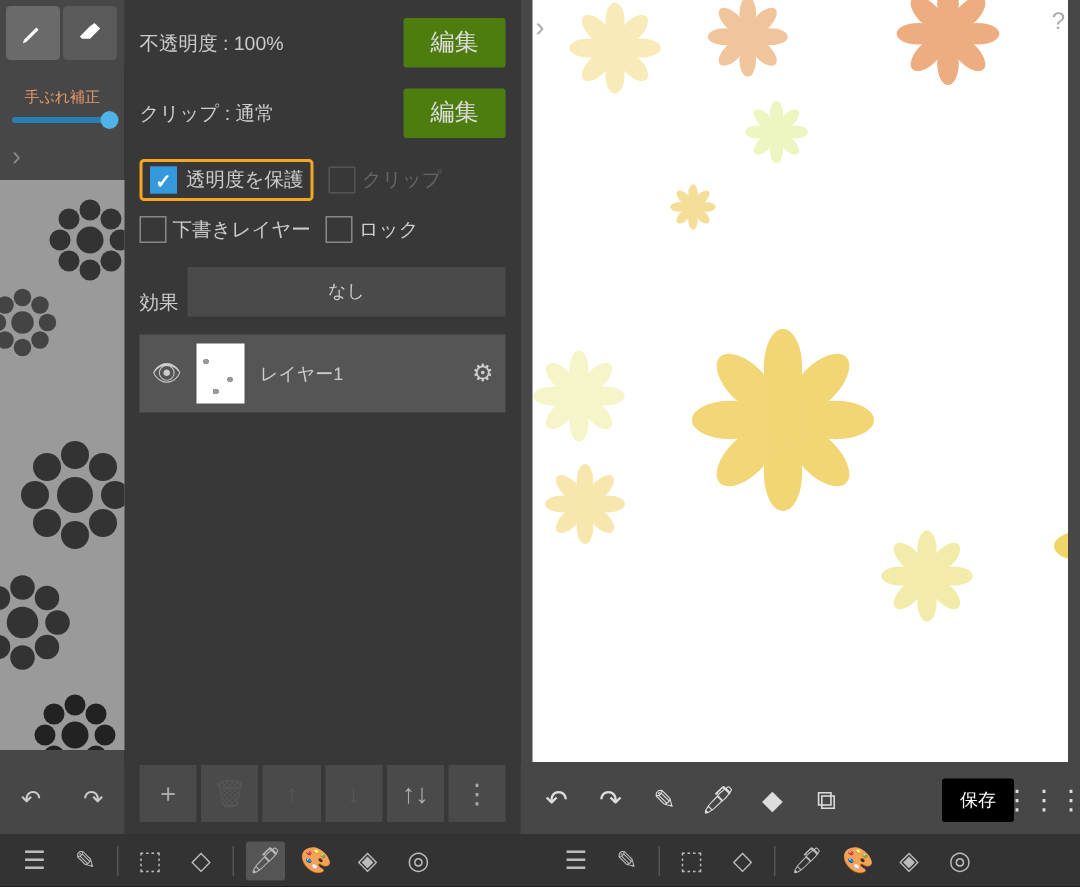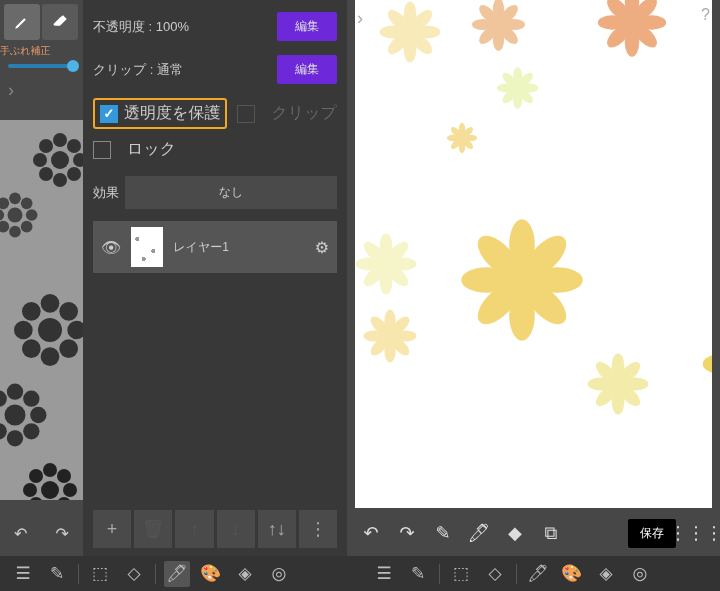--- a/index.html
+++ b/index.html
@@ -2,41 +2,41 @@
 <html><head>
 <meta charset="utf-8">
 <style>
 *{box-sizing:border-box;margin:0;padding:0;font-family:sans-serif}
 body{background:#1a1a1a;width:720px;height:591px;overflow:hidden;position:relative}
 .main{display:flex;width:720px;height:556px}
 .leftcol{width:83px;background:#474747;position:relative}
 .toolbtns{display:flex;gap:2px;padding:4px;background:#474747}
 .tbtn{width:36px;height:36px;background:#5a5a5a;border-radius:3px;display:flex;align-items:center;justify-content:center;color:#fff}
 .tbtn.active{background:#6a6a6a}
-.handlabel{color:#e89a6a;font-size:10px;text-align:left;margin-top:0}
+.handlabel{color:#e89a6a;font-size:10px;text-align:center;margin-top:14px}
 .slider{margin:6px 8px;height:4px;background:#2a7fb0;border-radius:2px;position:relative}
 .slider::after{content:'';position:absolute;right:-4px;top:-4px;width:12px;height:12px;background:#4fb3e8;border-radius:50%}
 .chev{color:#888;font-size:18px;margin:12px 0 0 8px}
 .leftcanvas{position:absolute;top:120px;left:0;width:83px;height:380px;background:#9a9a9a;overflow:hidden}
 .flwr{position:absolute;width:60px;height:60px}
 .flwr svg{width:100%;height:100%}
 .undobar{position:absolute;bottom:0;left:0;width:83px;height:46px;background:#474747;display:flex;align-items:center;justify-content:space-around;color:#ccc}
 .panel{width:264px;background:#383838;display:flex;flex-direction:column;padding:12px 10px 8px}
 .prow{display:flex;align-items:center;justify-content:space-between;margin-bottom:14px}
 .plabel{color:#ccc;font-size:13px}
-.editbtn{background:#6d28d9;color:#ddd;border:none;padding:6px 18px;font-size:12px;border-radius:2px}
+.editbtn{background:#4d7c0f;color:#ddd;border:none;padding:6px 18px;font-size:16px;border-radius:2px}
 .chkrow{display:flex;align-items:center;gap:10px;margin-bottom:10px}
-.chkgrp{display:flex;align-items:center;gap:16px}
+.chkgrp{display:flex;align-items:center;gap:4px}
 .chk{width:18px;height:18px;border:1px solid #888;background:#383838;display:flex;align-items:center;justify-content:center}
 .chk.on{background:#3498db;border-color:#3498db}
 .chk.on::after{content:'✓';color:#fff;font-size:13px;font-weight:bold}
-.chklabel{color:#ccc;font-size:16px}
+.chklabel{color:#ccc;font-size:13px}
 .chklabel.dim{color:#666}
 .highlight{border:2px solid #f5a623;border-radius:3px;padding:3px 5px;display:inline-flex;align-items:center;gap:6px}
-.efrow{display:flex;align-items:center;gap:6px;margin:6px 0 12px}
+.efrow{display:flex;align-items:flex-end;gap:6px;margin:6px 0 12px}
 .efbtn{flex:1;background:#4a4a4a;color:#ccc;border:none;padding:8px 12px;font-size:12px}
 .layer{background:#555;display:flex;align-items:center;padding:6px 8px;gap:10px}
 .eye{color:#ccc;font-size:16px}
 .thumb{width:32px;height:40px;background:#fff;position:relative}
 .thumb::before{content:'';position:absolute;inset:0;background:radial-gradient(circle at 20% 30%,#999 2px,transparent 2px),radial-gradient(circle at 70% 60%,#999 2px,transparent 2px),radial-gradient(circle at 40% 80%,#999 2px,transparent 2px)}
 .lyname{color:#ccc;font-size:12px;flex:1}
 .gear{color:#ccc;font-size:16px}
 .spacer{flex:1}
 .btmrow{display:flex;gap:3px;margin-top:8px}
 .ibtn{width:40px;height:38px;background:#4a4a4a;display:flex;align-items:center;justify-content:center;color:#aaa;font-size:18px}
@@ -165,20 +165,24 @@
         <span class="chklabel">透明度を保護</span>
       </span>
       <span class="chkgrp">
         <span class="chk" style="border-color:#555"></span>
         <span class="chklabel dim">クリップ</span>
       </span>
     </div>
     <div class="chkrow">
       <span class="chkgrp">
         <span class="chk"></span>
+        <span class="chklabel">下書きレイヤー</span>
+      </span>
+      <span class="chkgrp">
+        <span class="chk"></span>
         <span class="chklabel">ロック</span>
       </span>
     </div>
     <div class="efrow">
       <span class="plabel">効果</span>
       <button class="efbtn">なし</button>
     </div>
     <div class="layer">
       <span class="eye">👁</span>
       <div class="thumb"></div>

